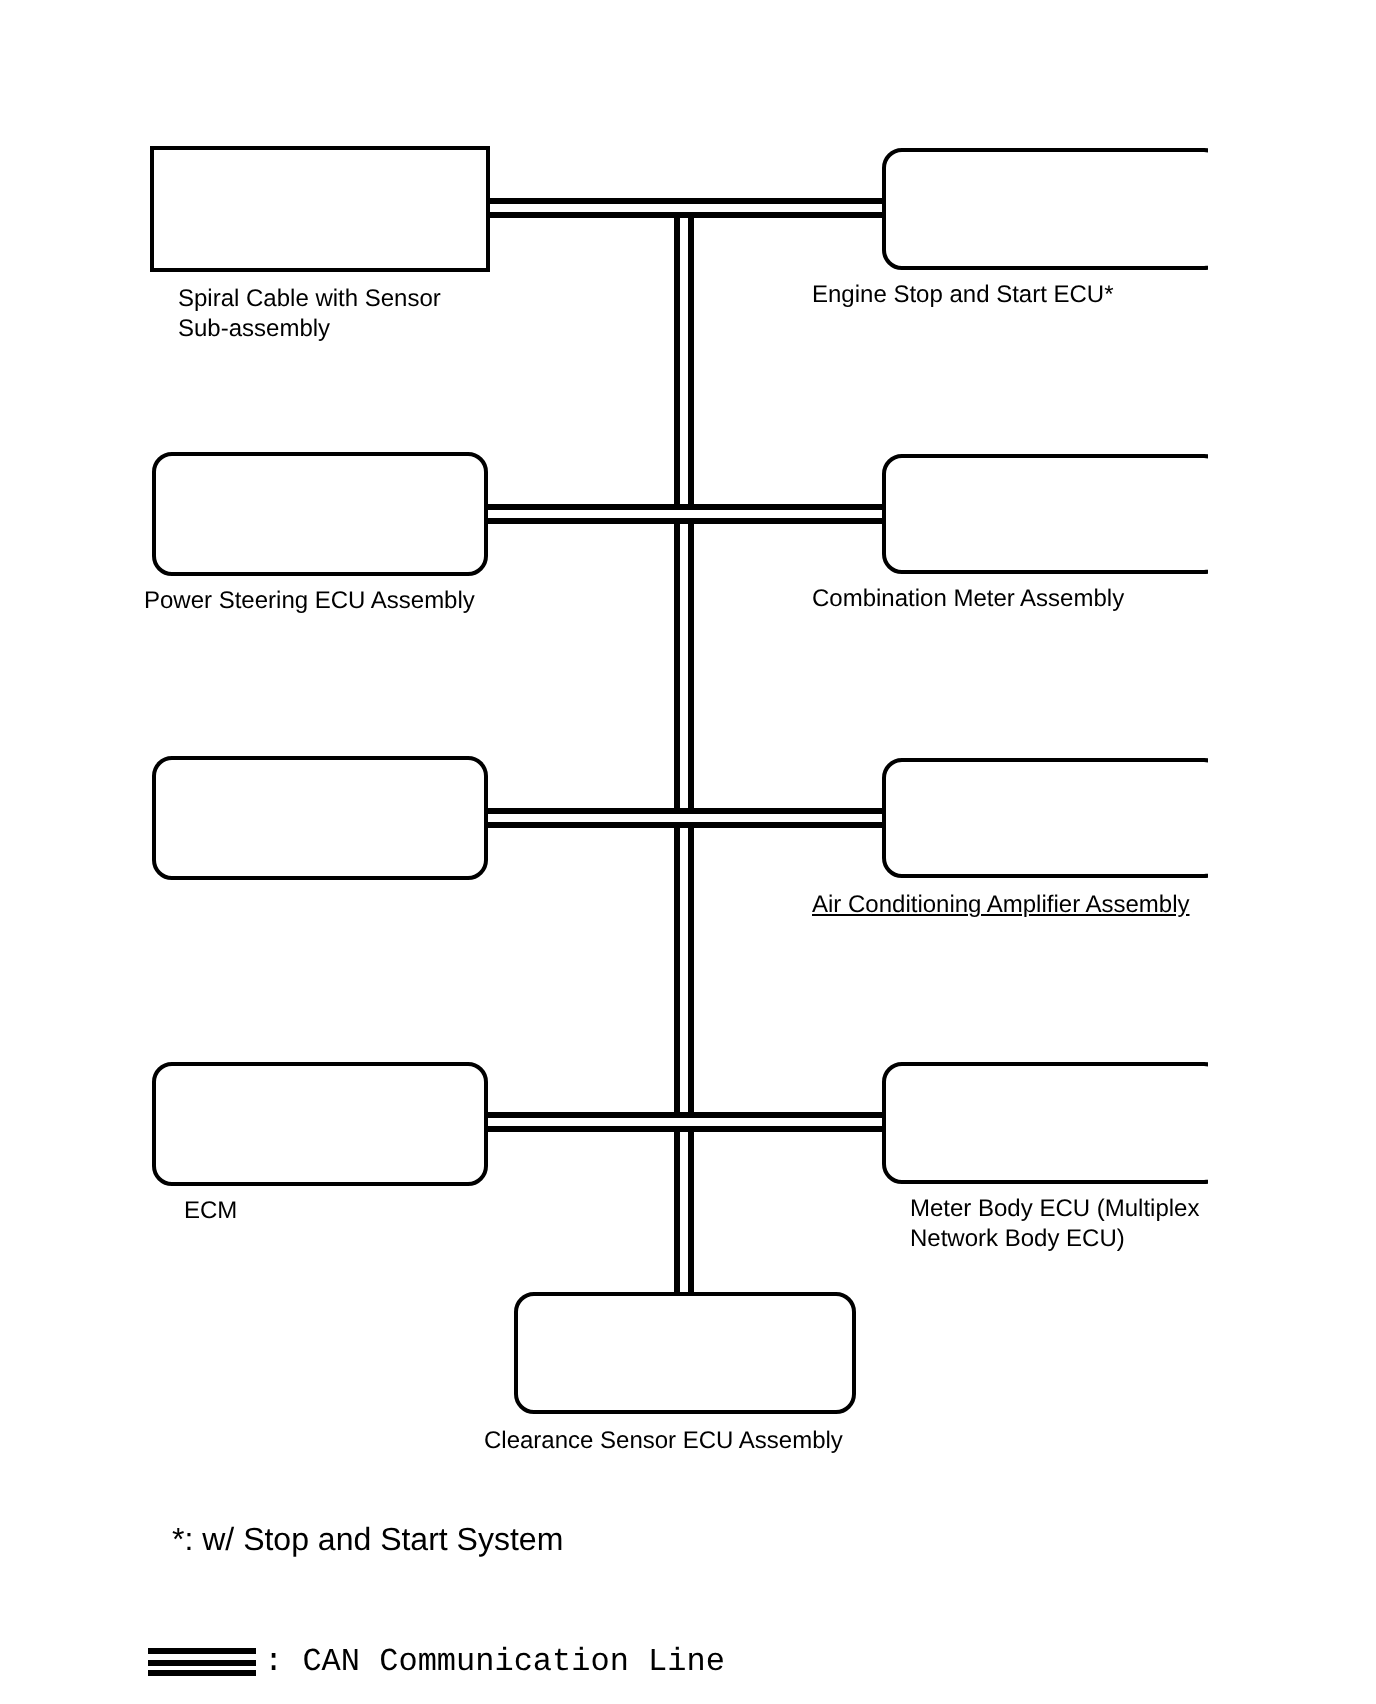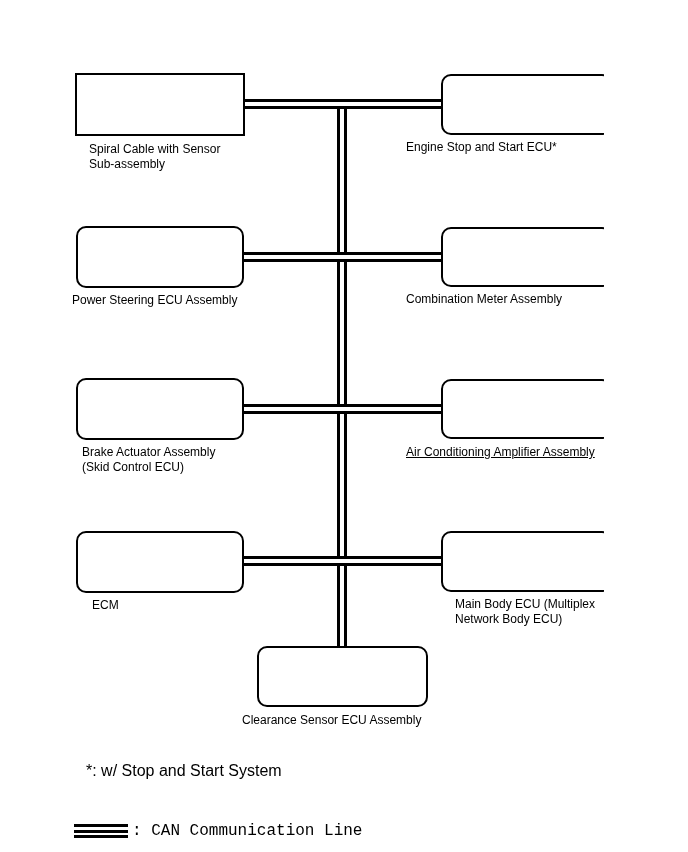--- a/index.html
+++ b/index.html
@@ -148,25 +148,23 @@
   <div class="node-box" id="box-ac"></div>
   <div class="node-box" id="box-ecm"></div>
   <div class="node-box" id="box-mainbody"></div>
   <div class="node-box" id="box-clearance"></div>
 
   <div class="node-label" id="lbl-spiral">Spiral Cable with Sensor
 Sub-assembly</div>
   <div class="node-label center" id="lbl-engine">Engine Stop and Start ECU*</div>
   <div class="node-label" id="lbl-power">Power Steering ECU Assembly</div>
   <div class="node-label center" id="lbl-meter">Combination Meter Assembly</div>
-  <div class="node-label" id="lbl-brake">Brake Actuator Assembly
-(Skid Control ECU)</div>
   <div class="node-label center" id="lbl-ac">Air Conditioning Amplifier Assembly</div>
   <div class="node-label center" id="lbl-ecm">ECM</div>
-  <div class="node-label" id="lbl-mainbody">Main Body ECU (Multiplex
+  <div class="node-label" id="lbl-mainbody">Meter Body ECU (Multiplex
 Network Body ECU)</div>
   <div class="node-label center" id="lbl-clearance">Clearance Sensor ECU Assembly</div>
 
   <div class="footnote">*: w/ Stop and Start System</div>
 
   <div class="legend">
     <div class="legend-symbol">
       <div class="bar"></div>
       <div class="bar"></div>
       <div class="bar"></div>

